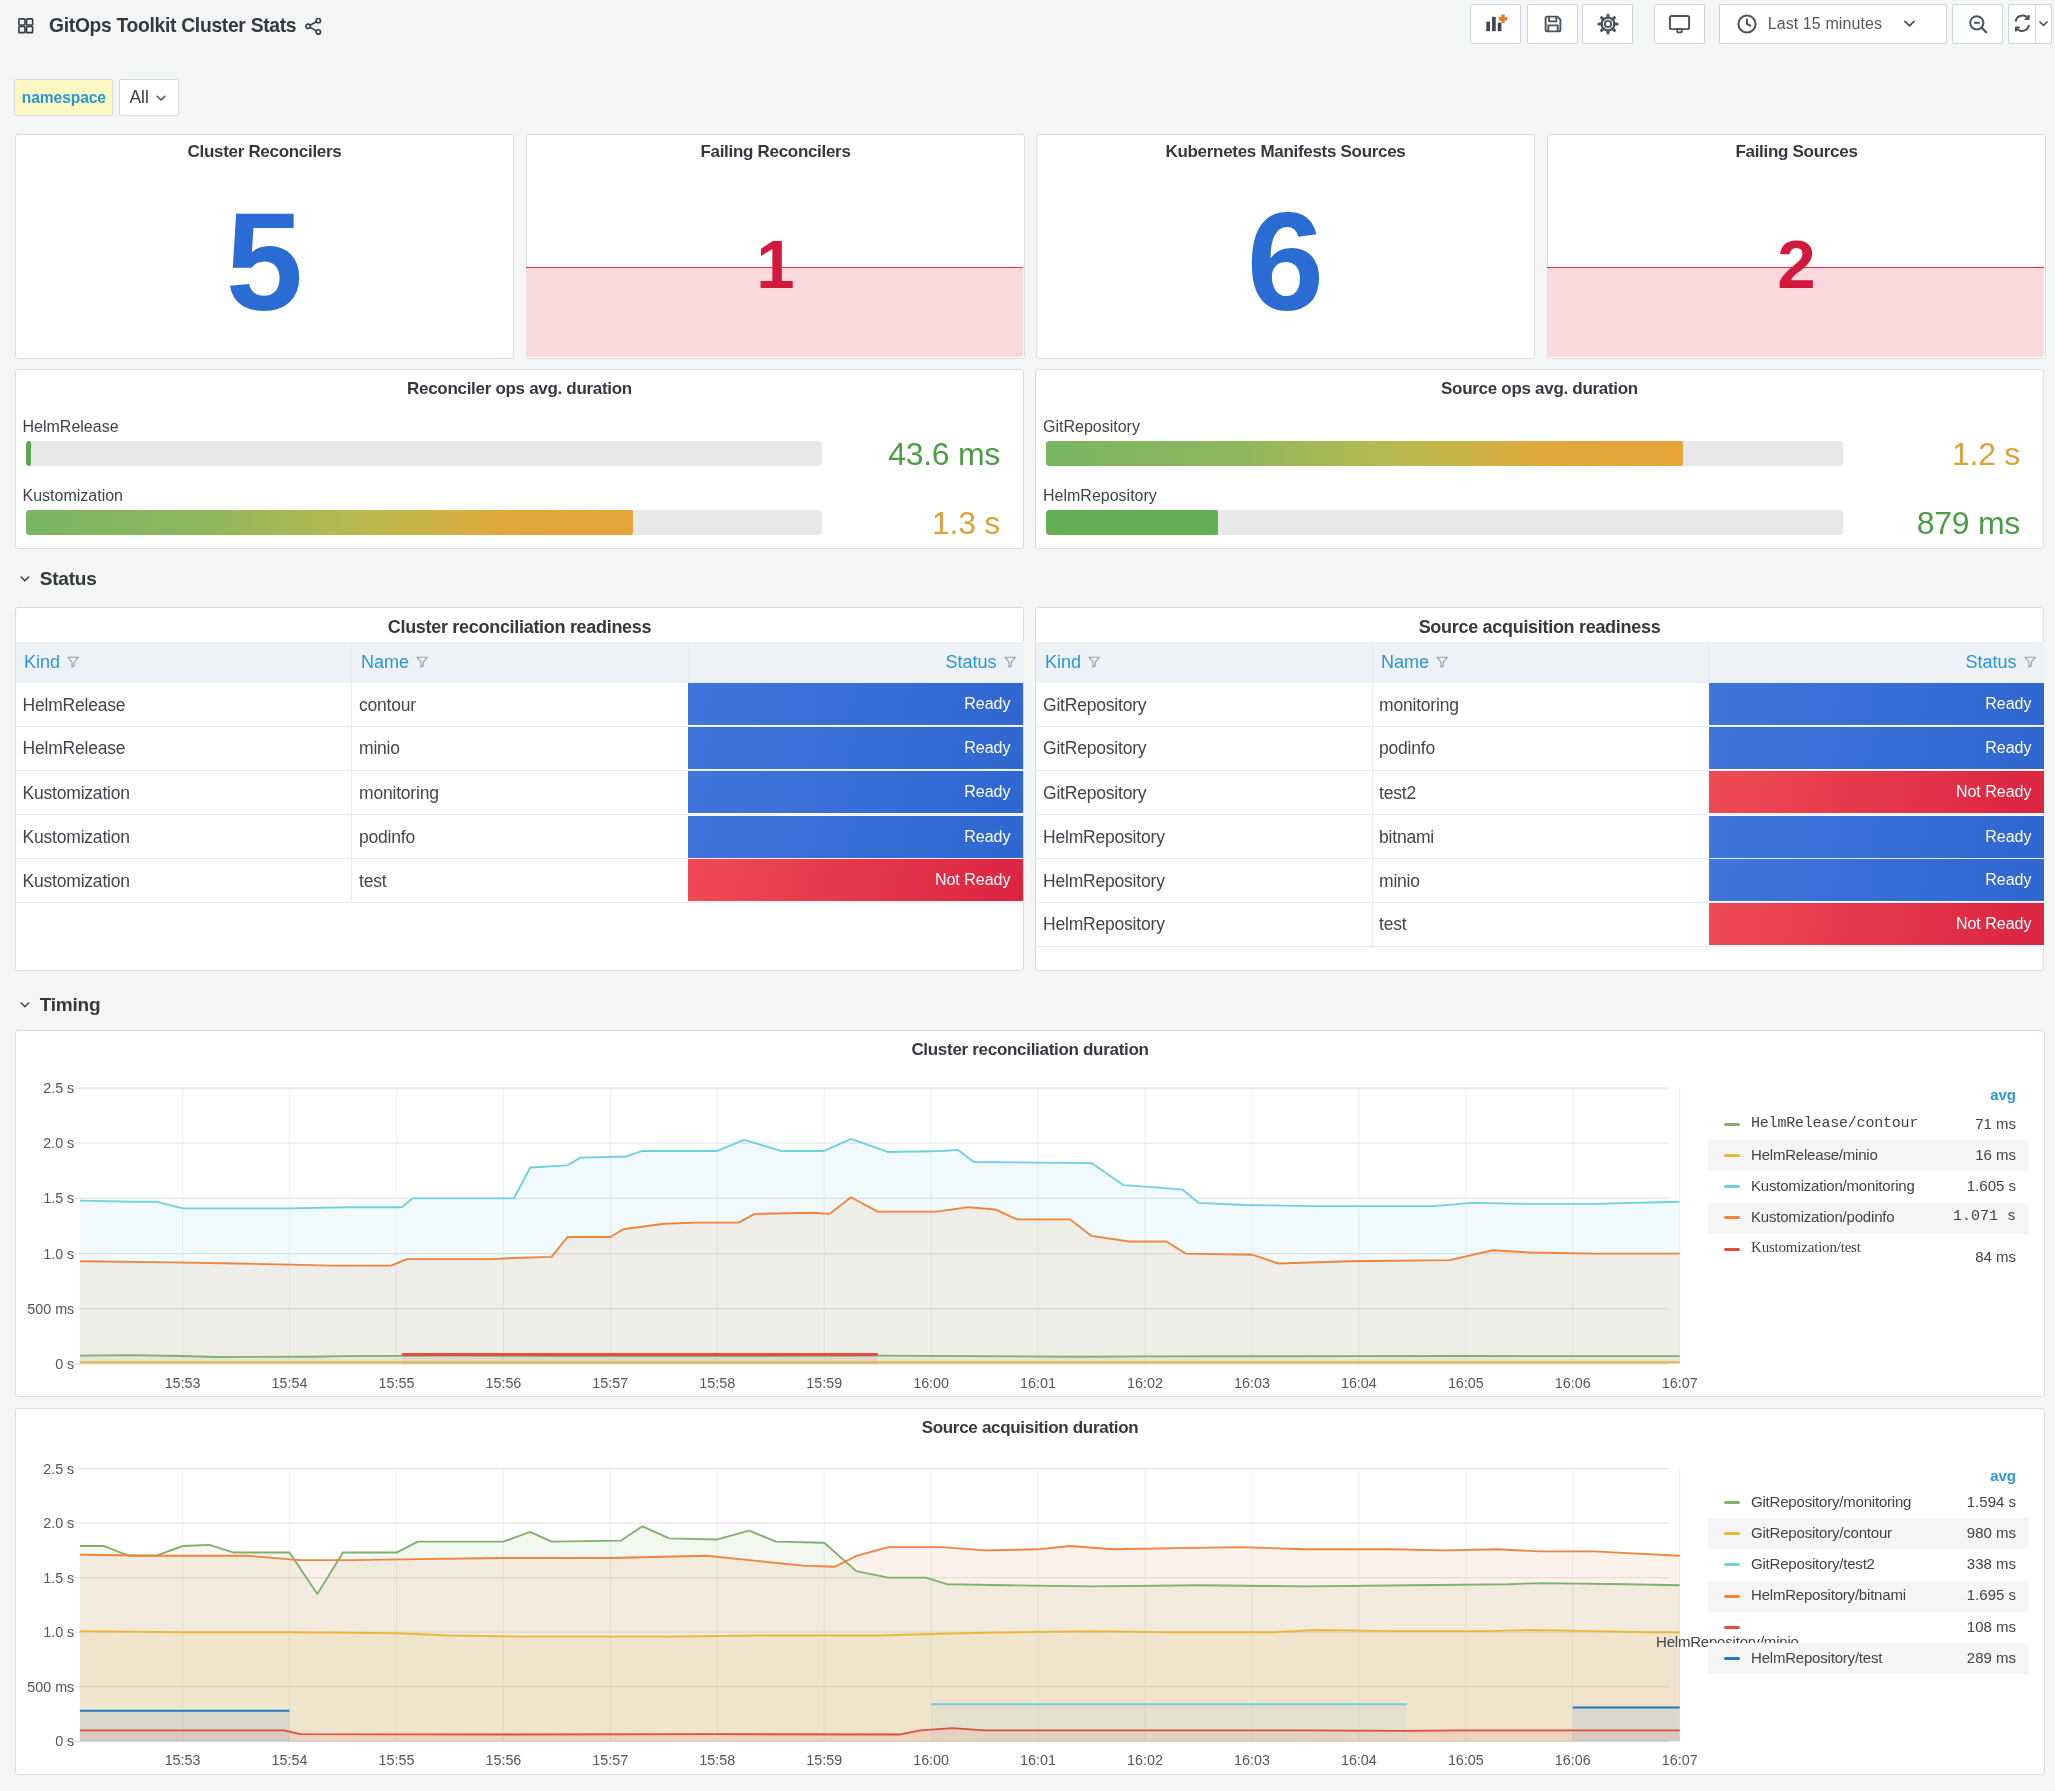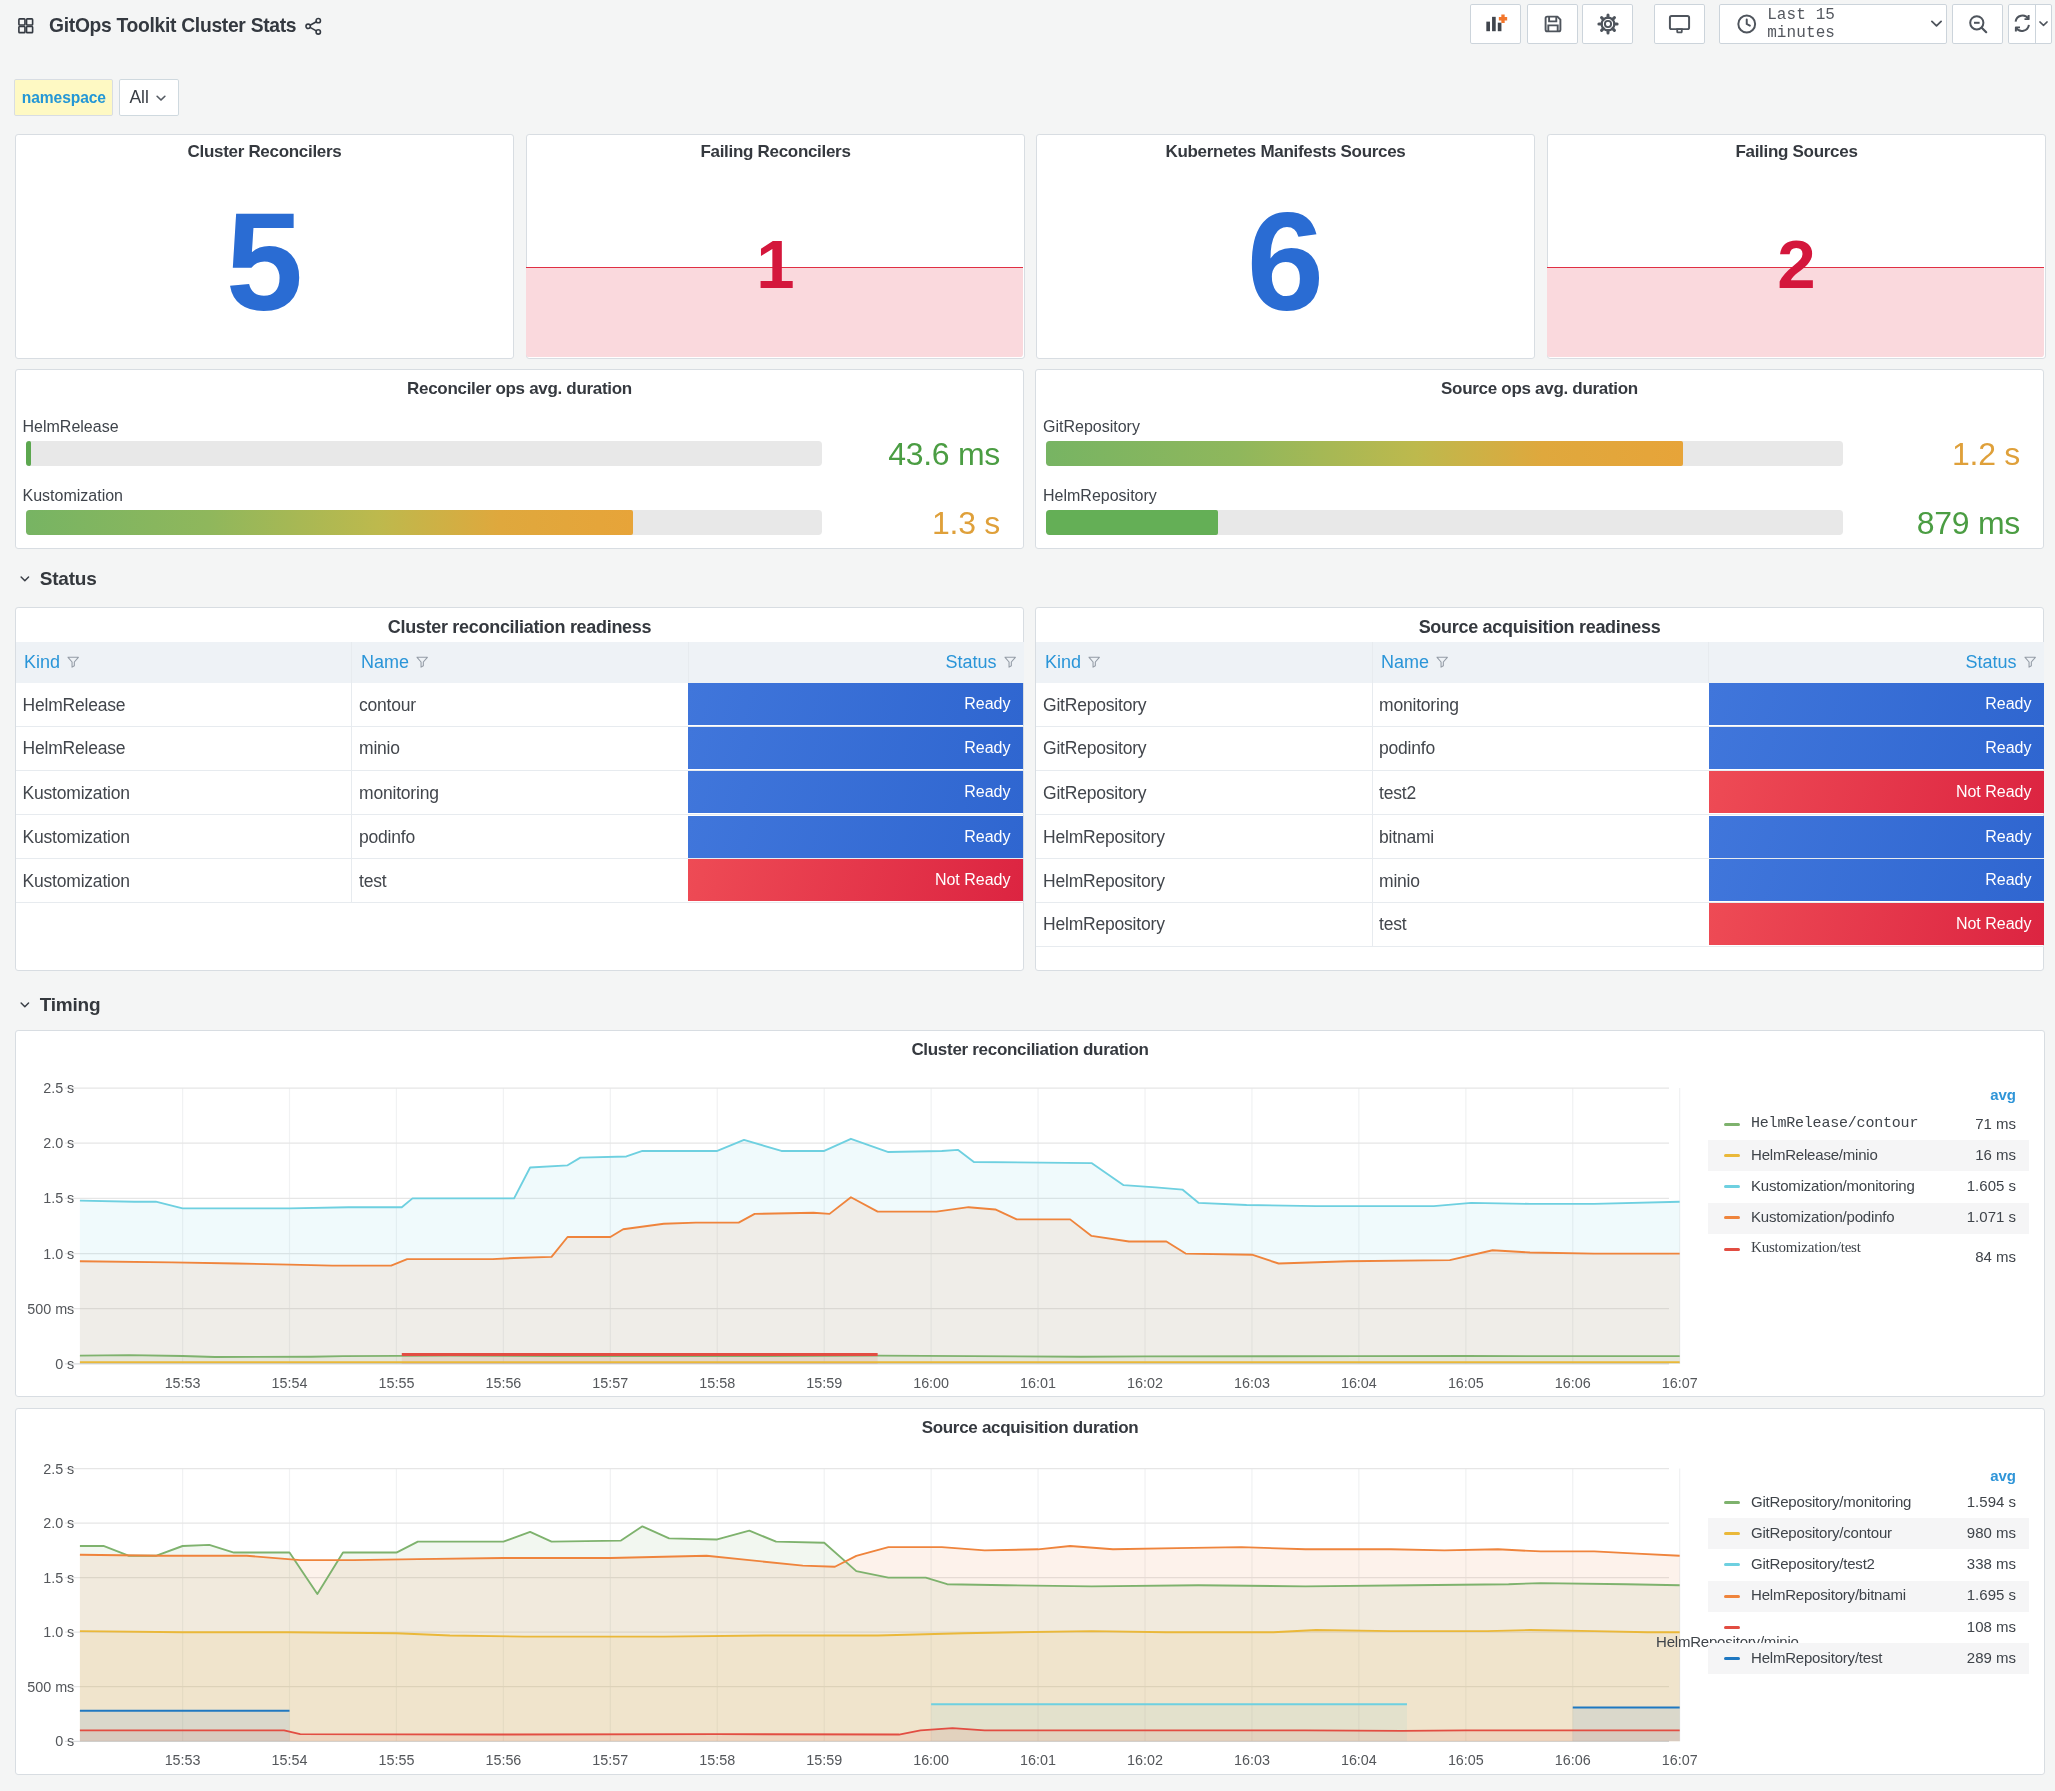--- a/index.html
+++ b/index.html
@@ -69,21 +69,21 @@
       <line x1="12.00" y1="5.40" x2="12.00" y2="2.90" stroke="#4e545c" stroke-width="3" stroke-linecap="round"></line>
       <line x1="16.67" y1="7.33" x2="18.43" y2="5.57" stroke="#4e545c" stroke-width="3" stroke-linecap="round"></line>
     </svg>
   </div>
 <div class="btn" style="left:1654px;top:3.7px;width:51px;height:40px;">
     <svg width="25" height="25" viewBox="0 0 24 24" fill="none" style="">
       <rect x="2.8" y="4.8" width="18.4" height="12.6" rx="1.6" stroke="#4e545c" stroke-width="1.9"></rect>
       <path d="M9.8 17.4h4.4v2.6a0.6 0.6 0 0 1-0.6 0.6h-3.2a0.6 0.6 0 0 1-0.6-0.6z" stroke="#4e545c" stroke-width="1.7"></path>
     </svg>
   </div>
-<div class="btn" style="left:1719px;top:3.7px;width:228px;height:40px;justify-content:center;padding-left:15px;font-family:Liberation Mono, monospace;">
+<div class="btn" style="left:1719px;top:3.7px;width:228px;height:40px;justify-content:flex-start;padding-left:15px;">
     <svg width="24" height="24" viewBox="0 0 24 24" fill="none" style="">
       <circle cx="12" cy="12" r="8.6" stroke="#4e545c" stroke-width="2"></circle>
       <path d="M12 7.4V12l3.2 1.7" stroke="#4e545c" stroke-width="2" stroke-linecap="round"></path>
     </svg>
     <span style="font-size:16px;color:#54585f;margin-left:8.7px;letter-spacing:0.1px;">Last 15 minutes</span>
     <span style="margin-left:17.5px;display:flex;">
       <svg width="19" height="19" viewBox="0 0 24 24" fill="none" style="">
         <path d="M6.2 9.4 12 15l5.8-5.6" stroke="#4e545c" stroke-width="2.3" stroke-linecap="round" stroke-linejoin="round"></path>
       </svg>
     </span>
@@ -355,21 +355,21 @@
 <div class="lgstripe" style="left:1708px;top:1140px;width:321px;height:31px;"></div>
 <div class="lgdash" style="left:1724px;top:1154px;background:#EAB839;"></div>
 <div class="lgname" style="left:1751px;top:1146px;">HelmRelease/minio</div>
 <div class="lgval" style="left:1872px;top:1146px;width:144px;">16 ms</div>
 <div class="lgdash" style="left:1724px;top:1185px;background:#6ED0E0;"></div>
 <div class="lgname" style="left:1751px;top:1177px;">Kustomization/monitoring</div>
 <div class="lgval" style="left:1872px;top:1177px;width:144px;">1.605 s</div>
 <div class="lgstripe" style="left:1708px;top:1203px;width:321px;height:31px;"></div>
 <div class="lgdash" style="left:1724px;top:1216px;background:#EF843C;"></div>
 <div class="lgname" style="left:1751px;top:1208px;">Kustomization/podinfo</div>
-<div class="lgval" style="left:1872px;top:1208px;width:144px;">1.071 s</div>
+<div class="lgval" style="left:1872px;top:1208px;width:144px;font-family:Liberation Mono, monospace;">1.071 s</div>
 <div class="lgdash" style="left:1724px;top:1248px;background:#E24D42;"></div>
 <div class="lgname" style="left:1751px;top:1239px;font-family:Liberation Serif, serif;">Kustomization/test</div>
 <div class="lgval" style="left:1872px;top:1239px;width:144px;margin-top:9px;">84 ms</div>
 <div class="lgval" style="left:1872px;top:1467px;width:144px;font-weight:700;color:#2f95d8;font-size:15px;">avg</div>
 <div class="lgdash" style="left:1724px;top:1501px;background:#7EB26D;"></div>
 <div class="lgname" style="left:1751px;top:1493px;">GitRepository/monitoring</div>
 <div class="lgval" style="left:1872px;top:1493px;width:144px;">1.594 s</div>
 <div class="lgstripe" style="left:1708px;top:1518px;width:321px;height:31px;"></div>
 <div class="lgdash" style="left:1724px;top:1532px;background:#EAB839;"></div>
 <div class="lgname" style="left:1751px;top:1524px;">GitRepository/contour</div>

